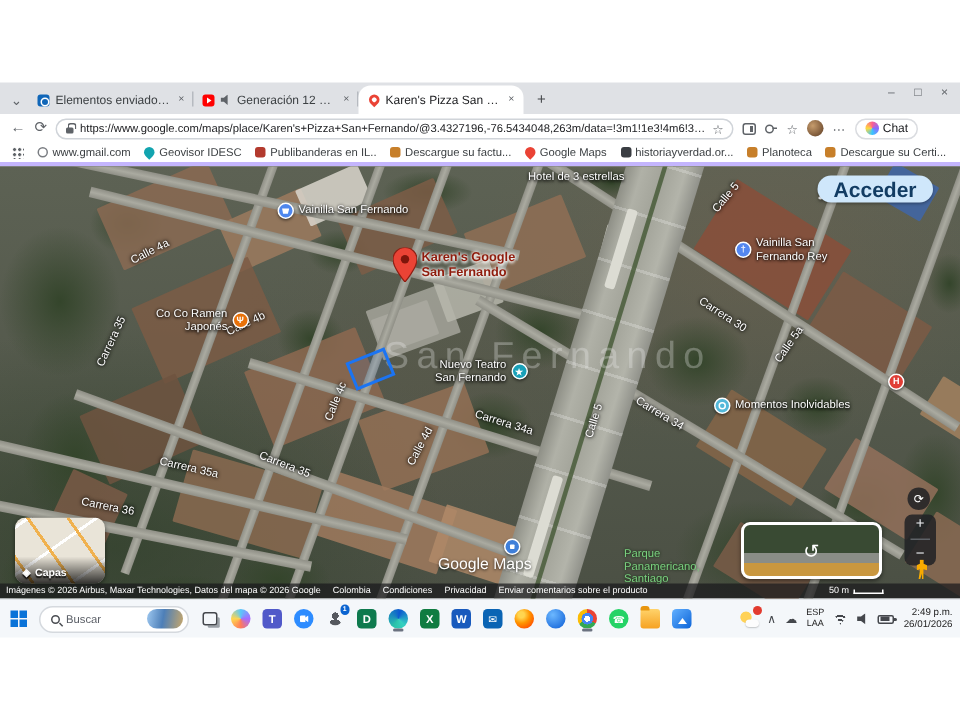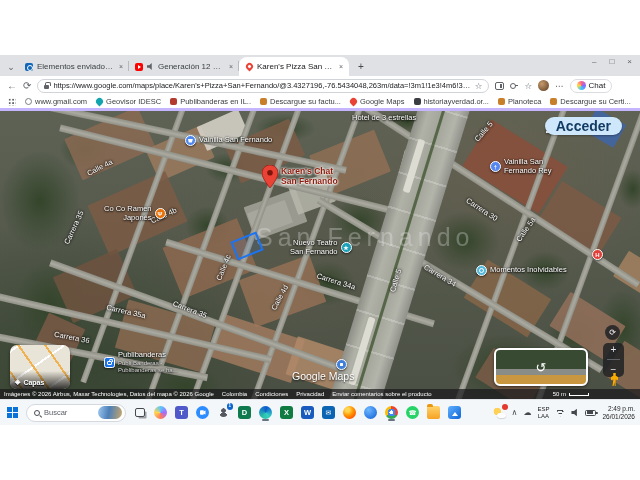--- a/index.html
+++ b/index.html
@@ -408,21 +408,21 @@
             <div>Co Co Ramen</div>
             <div>Japonés</div>
           </div>
         </div>
         <div class="poi karen" style="left: 262px; top: 54px;">
           <svg width="16" height="23" viewBox="0 0 16 23">
             <path d="M8 0C3.6 0 0 3.6 0 8c0 5.6 8 15 8 15s8-9.4 8-15C16 3.6 12.4 0 8 0z" fill="#EA4335" stroke="#8e1f14" stroke-width="0.8"></path>
             <circle cx="8" cy="7.8" r="2.8" fill="#7e150b"></circle>
           </svg>
           <div class="lines">
-            <div>Karen's Chat</div>
+            <div>Karen's Google</div>
             <div>San Fernando</div>
           </div>
         </div>
         <div class="poi iconright" style="left: 290px; top: 128px;">
           <div class="picon" style="background: rgb(25, 160, 184);">★</div>
           <div class="lines">
             <div>Nuevo Teatro</div>
             <div>San Fernando</div>
           </div>
         </div>
@@ -434,28 +434,25 @@
           </div>
         </div>
         <div class="poi" style="left: 476px; top: 154px;">
           <div class="picon" style="background: rgb(83, 184, 217);">
             <div class="g-camera"></div>
           </div>
           <div class="lines">
             <div>Momentos Inolvidables</div>
           </div>
         </div>
-        <div class="poi" style="left: 104px; top: 240px;">
-          <div class="picon square" style="background: rgb(26, 115, 232);">
-            <div class="g-bag"></div>
-          </div>
-          <div class="lines">
-            <div>Publibanderas</div>
-            <div class="sub">Publi Banderas -</div>
-            <div class="sub">Publibanderas se ha...</div>
+        <div class="poi park" style="left: 416px; top: 254px;">
+          <div class="lines">
+            <div>Parque</div>
+            <div>Panamericano,</div>
+            <div>Santiago</div>
           </div>
         </div>
         <div class="poi" style="left: 592px; top: 138px;">
           <div class="picon" style="background: rgb(224, 62, 54);">H</div>
         </div>
         <div class="poi" style="left: 336px; top: 248px;">
           <div class="picon" style="background: rgb(63, 127, 217);">
             <div class="g-transit"></div>
           </div>
         </div>

